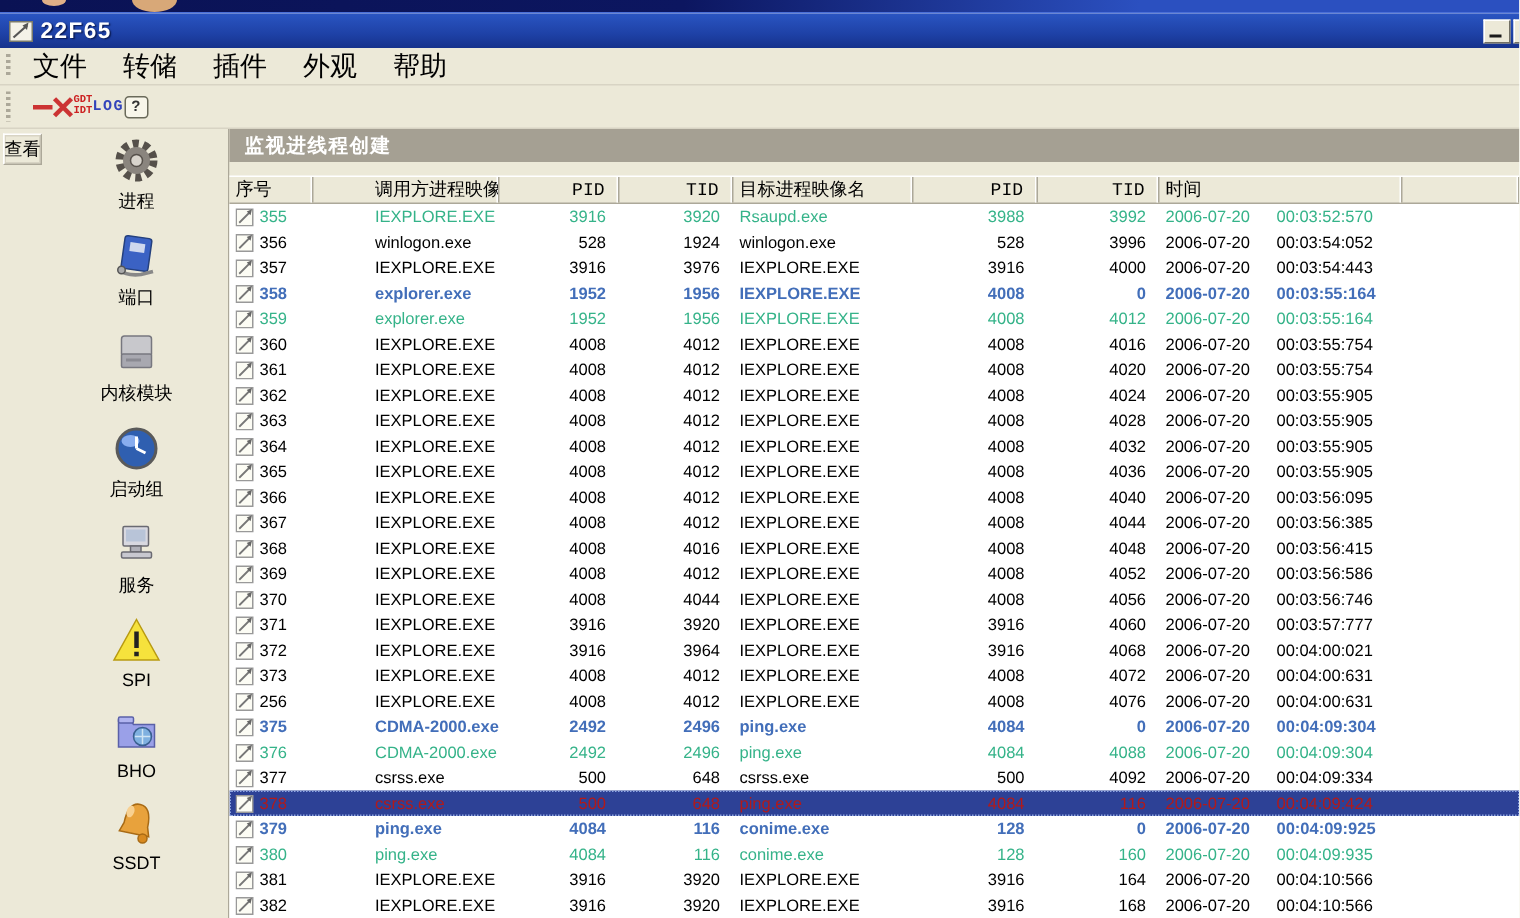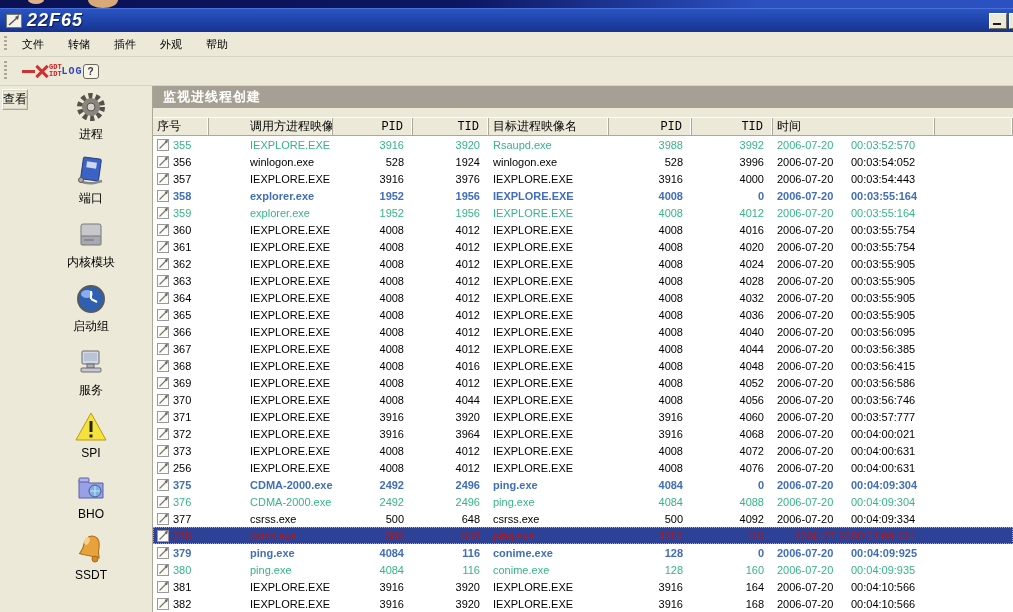--- a/index.html
+++ b/index.html
@@ -7,29 +7,29 @@
   #screen { position:relative; width:1013px; height:612px; background:#ece9d8; overflow:hidden; }
 
   
   .desktop-strip { position:relative; height:8px; background:linear-gradient(90deg,#0a1254 0%,#0c1660 45%,#2b50c0 75%,#2b50c0 100%); overflow:hidden; }
   .tan-arc { position:absolute; top:-8px; left:88px; width:30px; height:16px; background:#d8a878; border-radius:50%; }
   .tan-arc2 { position:absolute; top:-4px; left:28px; width:16px; height:8px; background:#e0b088; border-radius:50%; }
 
   
   .titlebar { height:24px; background:linear-gradient(180deg,#2a55c2 0%,#1e41a6 60%,#16328c 100%); display:flex; align-items:center; padding:0 2px 0 6px; border-top:1px solid #4a6fd8; }
   .app-icon { width:16px; height:14px; margin-right:5px; display:inline-flex; }
-  .title-text { color:#fff; font-weight:bold; font-size:18px; letter-spacing:1px; flex:1; text-shadow:1px 1px 1px #0a1a52;font-style:italic; }
+  .title-text { color:#fff; font-weight:bold; font-size:15px; letter-spacing:1px; flex:1; text-shadow:1px 1px 1px #0a1a52; }
   .win-controls { display:flex; gap:2px; }
   .win-btn { width:18px; height:16px; background:#ece9d8; border:1px solid #fff; border-right-color:#716f64; border-bottom-color:#716f64; position:relative; cursor:pointer; }
   .win-btn .dash { position:absolute; left:3px; bottom:3px; width:8px; height:2px; background:#1a1a1a; }
   .win-btn.partial { width:6px; margin-right:-4px; }
 
   
   .menubar { height:25px; display:flex; align-items:center; gap:24px; padding-left:22px; position:relative; border-bottom:1px solid #d8d4c4; }
-  .menu-item { font-size:11px; color:#000; cursor:default;text-align:center; }
+  .menu-item { font-size:18px; color:#000; cursor:default;text-align:center; }
   .grip { position:absolute; left:4px; top:4px; bottom:4px; width:3px; background:repeating-linear-gradient(180deg,#aca899 0 2px,transparent 2px 4px); }
 
   
   .toolbar { height:29px; display:flex; align-items:center; padding-left:22px; position:relative; border-bottom:1px solid #d8d4c4; }
   .tb-btn { display:inline-flex; align-items:center; justify-content:center; cursor:pointer; }
   .minus-bar { width:13px; height:3px; background:#cc3333; }
   .x-shape { position:relative; width:14px; height:14px; }
   .x-shape i { position:absolute; left:-1px; top:6px; width:16px; height:3px; background:#cc3333; }
   .x-shape i:first-child { transform:rotate(45deg); }
   .x-shape i:last-child { transform:rotate(-45deg); }
@@ -60,21 +60,21 @@
   .num { justify-content:flex-end; padding-right:9px; }
   .w-seq{width:56px;} .w-caller{width:124px;padding-left:41px;} .w-pid1{width:80px;} .w-tid1{width:76px;}
   .w-target{width:120px;} .w-pid2{width:83px;} .w-tid2{width:81px;} .w-time{width:162px;} .w-fill{flex:1;}
   .row-icon { width:13px; height:13px; margin-right:3px; flex:none; display:inline-flex; }
   .time .date { width:74px; flex:none; }
 
   .trow.black .cv { color:#000; }
   .trow.teal  .cv { color:#35b389; }
   .trow.blue  .cv { color:#426eb9;font-weight:bold; }
   .trow.selected { background:#2d4196; outline:1px dotted #8fa6e0; outline-offset:-1px; }
-  .trow.selected .cv { color:#b21a1a;text-align:right; }
+  .trow.selected .cv { color:#b21a1a; }
 </style>
 </head>
 <body>
 
 <div id="screen">
 
   <div class="desktop-strip">
     <span class="tan-arc"></span>
     <span class="tan-arc2"></span>
   </div>

